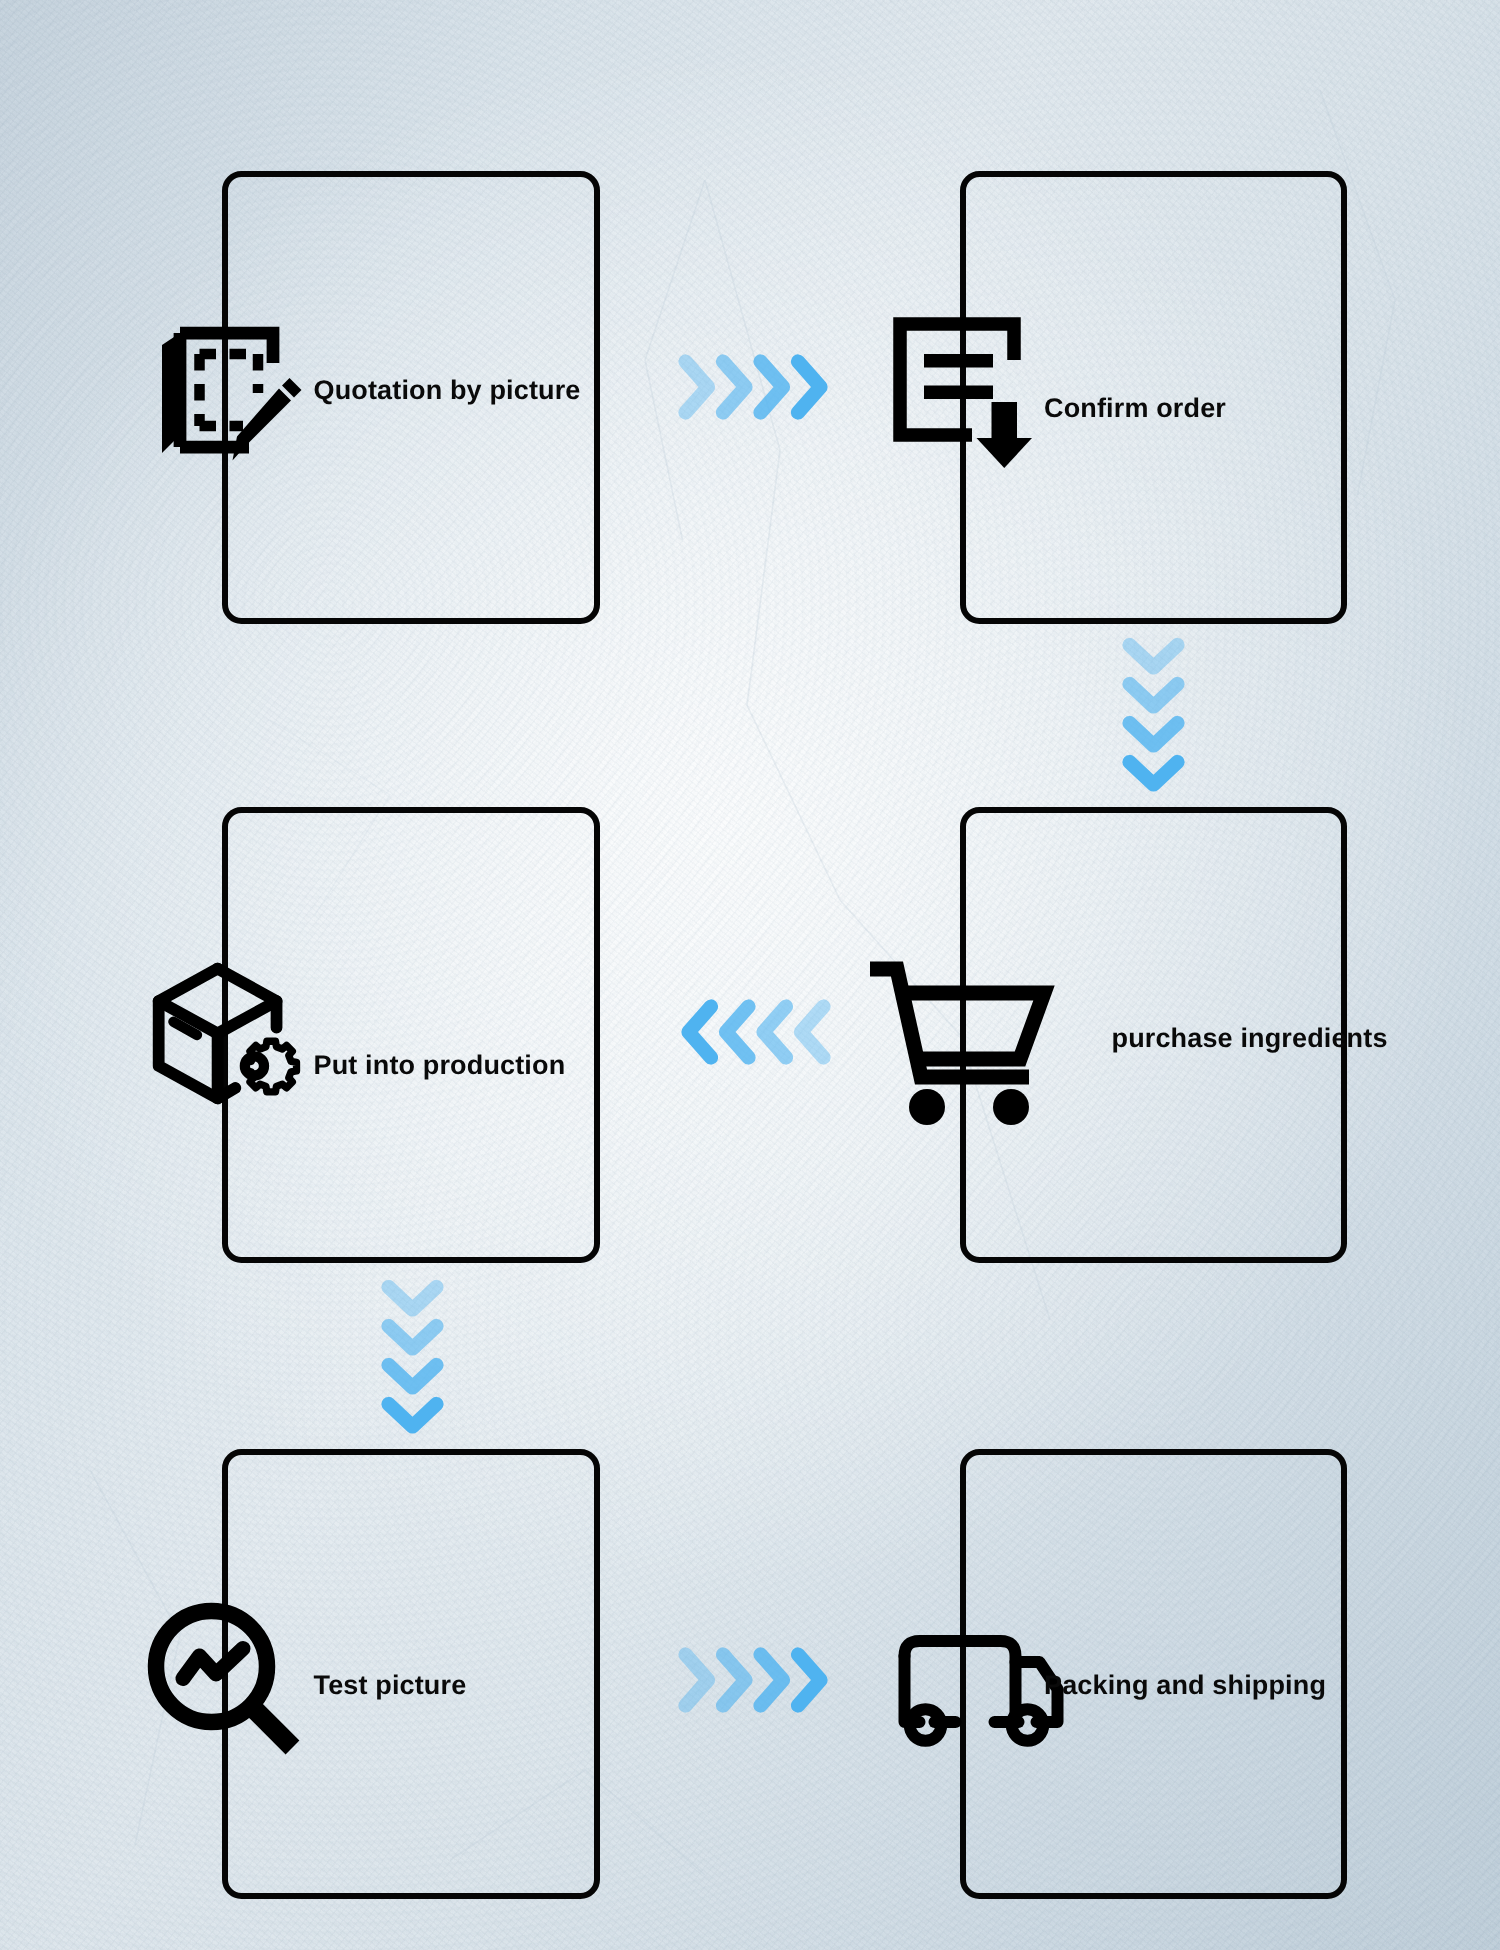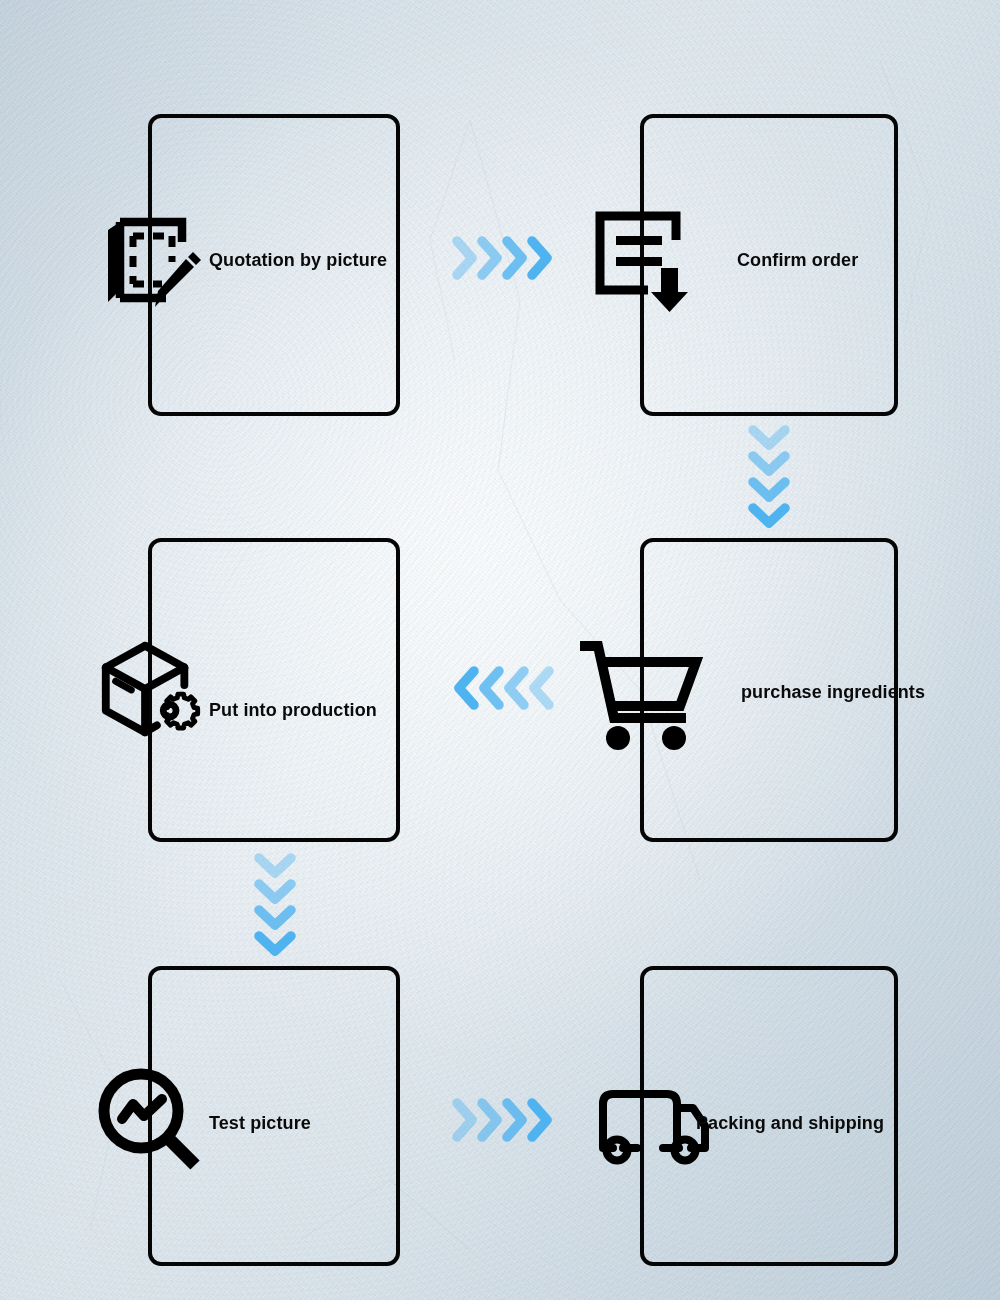--- a/index.html
+++ b/index.html
@@ -85,21 +85,21 @@
   #card-packing    { left: 640px; top: 966px;  width: 258px; height: 300px; }
 
   #icon-quote      { left: 97px;  top: 207px; }
   #icon-confirm    { left: 588px; top: 205px; }
   #icon-production { left: 94px;  top: 634px; }
   #icon-purchase   { left: 575px; top: 628px; width: 130px; height: 130px; }
   #icon-test       { left: 95px;  top: 1065px; }
   #icon-packing    { left: 592px; top: 1075px; width: 125px; height: 105px; }
 
   #label-quote      { left: 209px; top: 251px; }
-  #label-confirm    { left: 696px; top: 251px; margin-left: 41px; }
+  #label-confirm    { left: 696px; top: 263px; }
   #label-production { left: 209px; top: 701px; text-align: center; }
   #label-purchase   { left: 696px; top: 683px; margin-left: 45px; }
   #label-test       { left: 209px; top: 1114px; }
   #label-packing    { left: 696px; top: 1114px; text-align: center; }
 
   #chev-top    { left: 452px; top: 236px; }
   #chev-middle { left: 452px; top: 666px; }
   #chev-bottom { left: 452px; top: 1098px; }
 
   #chev-right-down { left: 748px; top: 424px; }

